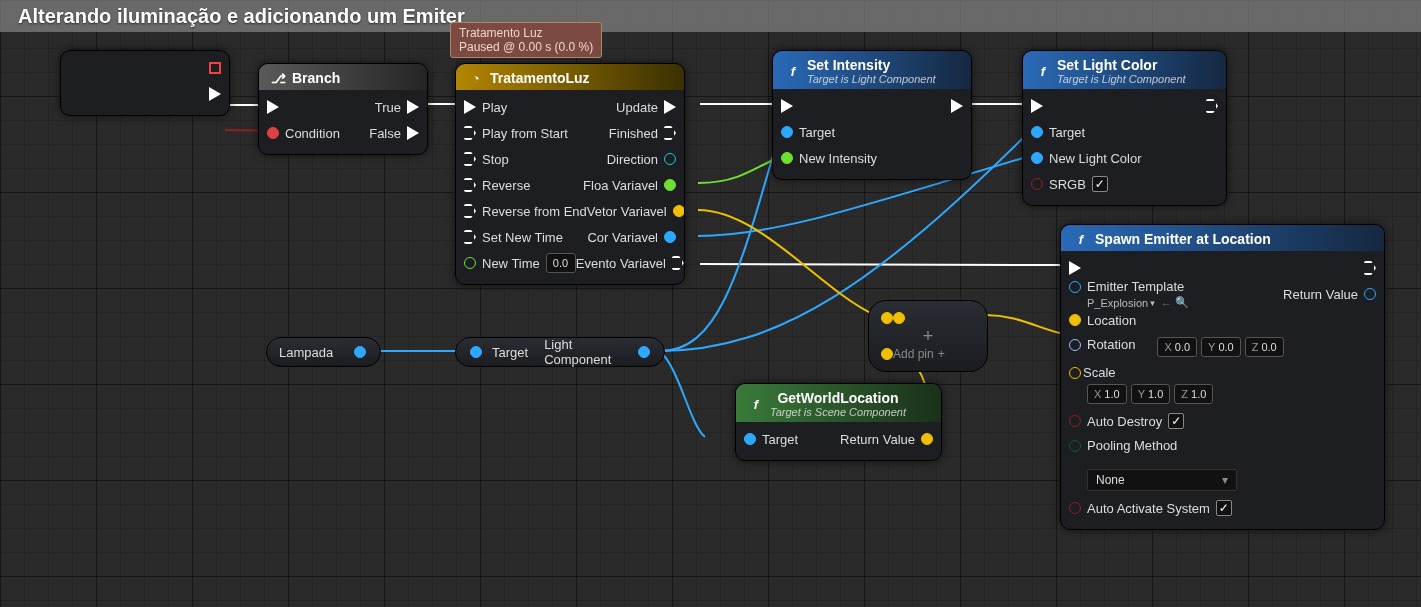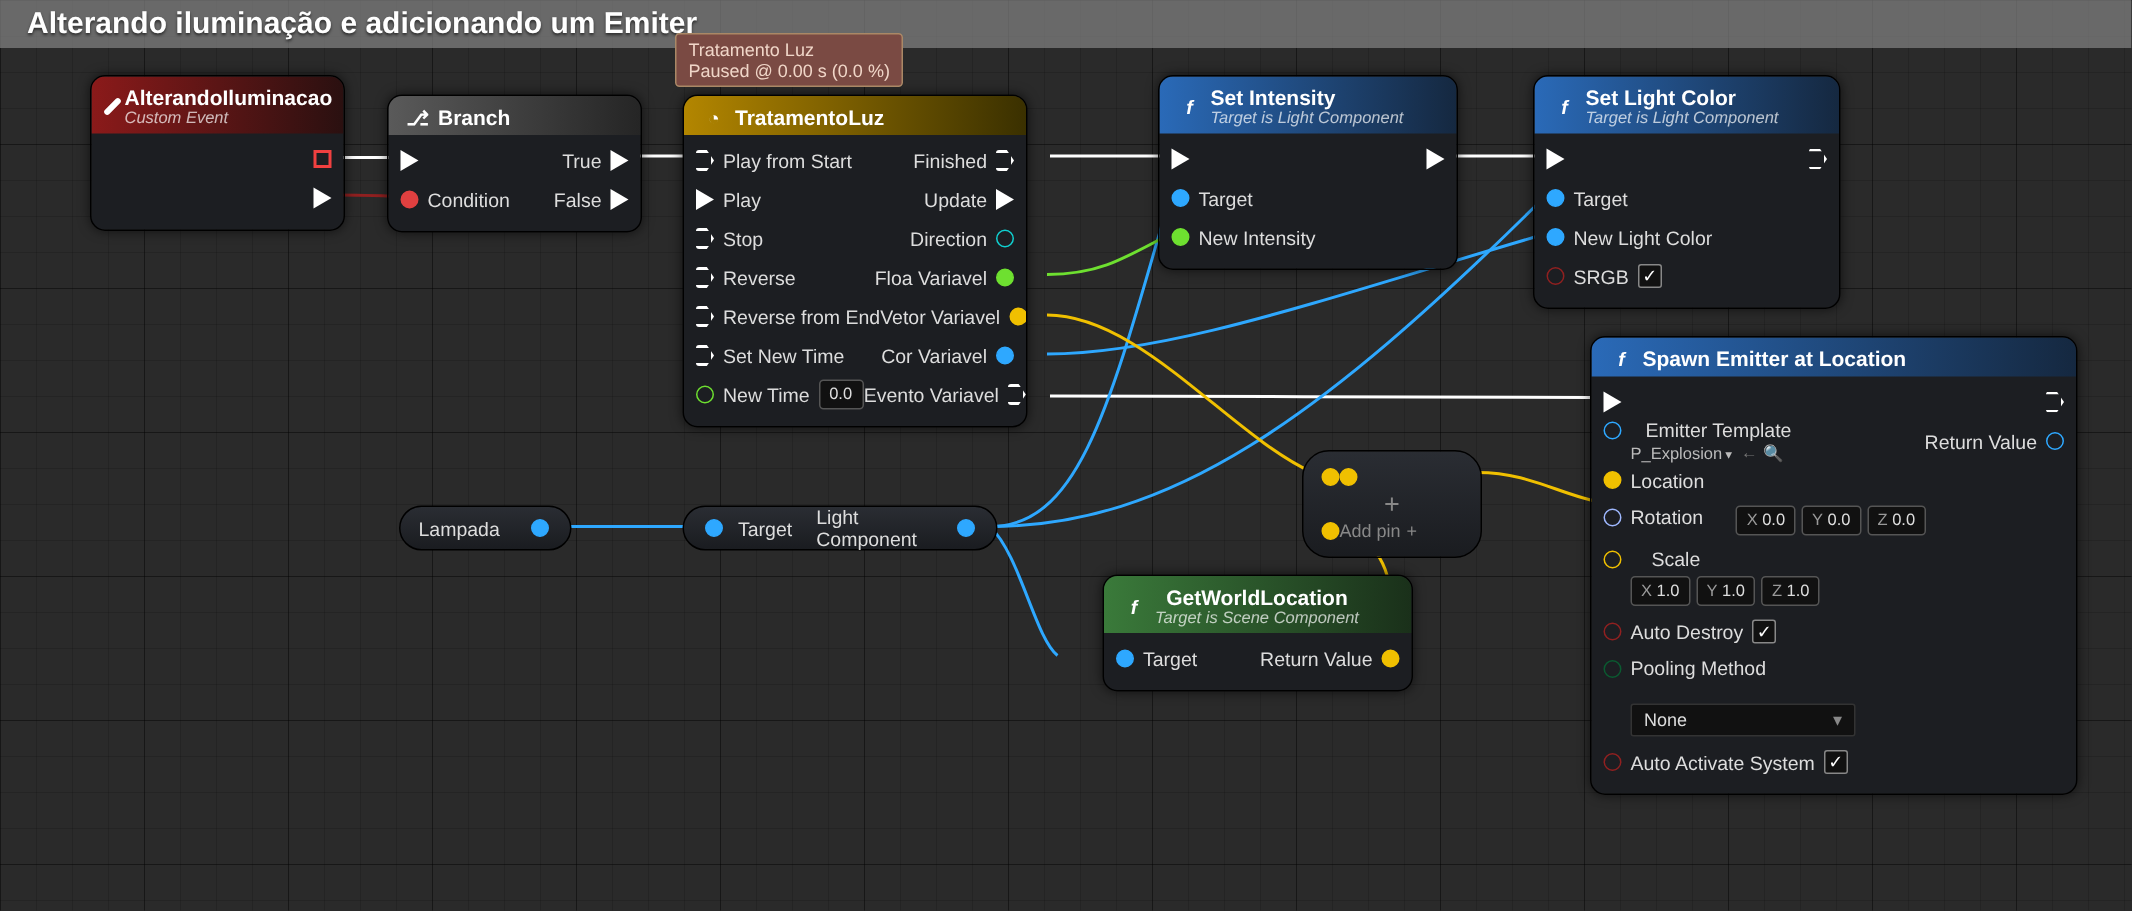--- a/index.html
+++ b/index.html
@@ -134,27 +134,20 @@
 <div class="title-bar">
   <span>Alterando iluminação e adicionando um Emiter</span>
 </div>
 
 <div class="tooltip">
   <div>Tratamento Luz</div>
   <div>Paused @ 0.00 s (0.0 %)</div>
 </div>
 
 <div class="node" style="left:60px; top:50px; width:170px;">
-  <div class="node-header hdr-red">
-    <span class="hdr-icon ev"></span>
-    <span>
-      <span class="t">AlterandoIluminacao</span>
-      <span class="sub">Custom Event</span>
-    </span>
-  </div>
   <div class="node-body">
     <div class="row">
         <span></span>
         <span class="side">
           <span class="delegate"></span>
         </span>
       </div>
     <div class="row">
         <span></span>
         <span class="side">
@@ -193,36 +186,36 @@
 </div>
 
 <div class="node" style="left:455px; top:63px; width:230px;">
   <div class="node-header hdr-yellow">
     <span class="hdr-icon clock"></span>
     <span class="t">TratamentoLuz</span>
   </div>
   <div class="node-body">
     <div class="row">
       <span class="side">
+          <span class="pin exec"></span>
+          <span class="lbl">Play</span>
+        </span>
+      <span class="side">
+          <span class="lbl">Update</span>
+          <span class="pin exec"></span>
+        </span>
+    </div>
+    <div class="row">
+      <span class="side">
           <span class="pin exec hollow"></span>
           <span class="lbl">Play from Start</span>
         </span>
       <span class="side">
           <span class="lbl">Finished</span>
           <span class="pin exec hollow"></span>
-        </span>
-    </div>
-    <div class="row">
-      <span class="side">
-          <span class="pin exec"></span>
-          <span class="lbl">Play</span>
-        </span>
-      <span class="side">
-          <span class="lbl">Update</span>
-          <span class="pin exec"></span>
         </span>
     </div>
     <div class="row">
       <span class="side">
           <span class="pin exec hollow"></span>
           <span class="lbl">Stop</span>
         </span>
       <span class="side">
           <span class="lbl">Direction</span>
           <span class="pin c-cyan"></span>
@@ -403,21 +396,21 @@
     <div class="row">
       <span class="side">
           <span class="pin exec"></span>
         </span>
       <span class="side">
           <span class="pin exec hollow"></span>
         </span>
     </div>
     <div class="row">
       <span class="side" style="align-items:flex-start;flex-direction:column;gap:2px;">
-        <span style="display:flex;align-items:center;gap:16px;">
+        <span style="display:flex;align-items:center;gap:6px;">
             <span class="pin c-blue"></span>
             <span class="lbl">Emitter Template</span>
           </span>
         <span style="display:flex;align-items:center;margin-left:18px;">
             <span style="font-size:11px;color:#bbb;">P_Explosion</span>
             <span style="color:#bbb;font-size:9px;margin-left:2px;">▾</span>
             <span class="mini-icons">
               <span>←</span>
               <span>🔍</span>
             </span>
@@ -453,21 +446,21 @@
           <span class="val-box">
               <span class="pf">Z</span>
               <span>0.0</span>
             </span>
         </span>
       </span>
         <span></span>
     </div>
     <div class="row" style="height:auto;padding:4px 0">
       <span class="side" style="align-items:flex-start;flex-direction:column;gap:4px;">
-        <span style="display:flex;align-items:center;gap:20px;">
+        <span style="display:flex;align-items:center;gap:2px;">
             <span class="pin c-yellow"></span>
             <span class="lbl">Scale</span>
           </span>
         <span class="triple" style="margin-left:18px;">
           <span class="val-box">
               <span class="pf">X</span>
               <span>1.0</span>
             </span>
           <span class="val-box">
               <span class="pf">Y</span>

